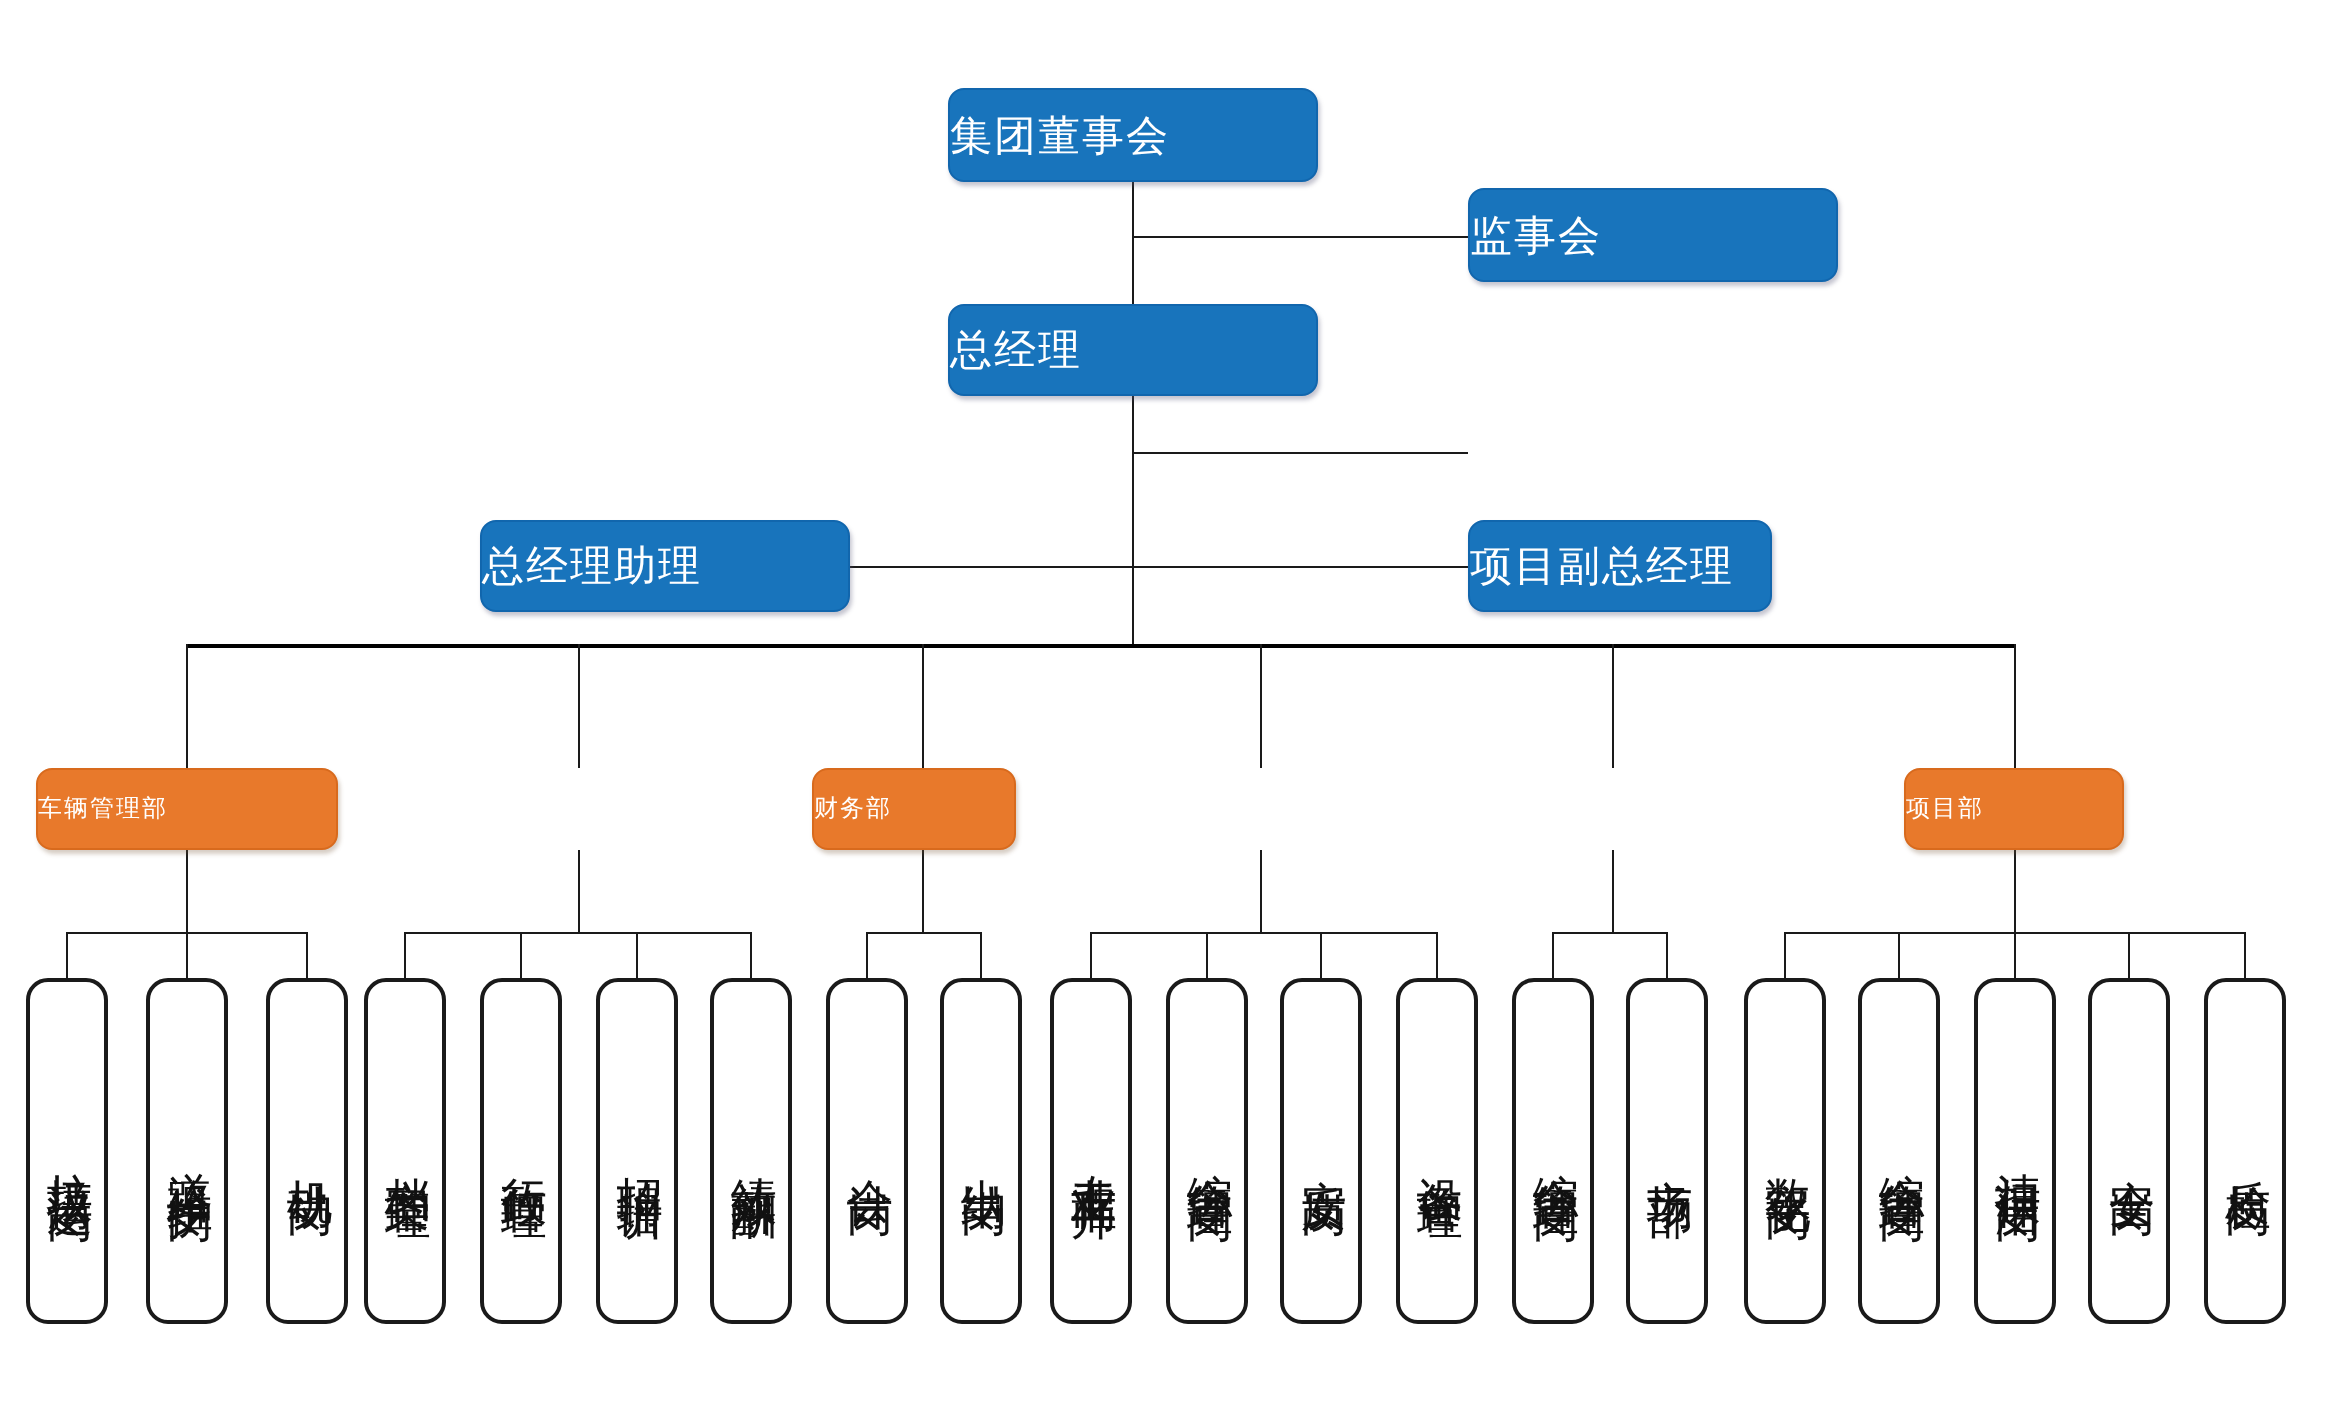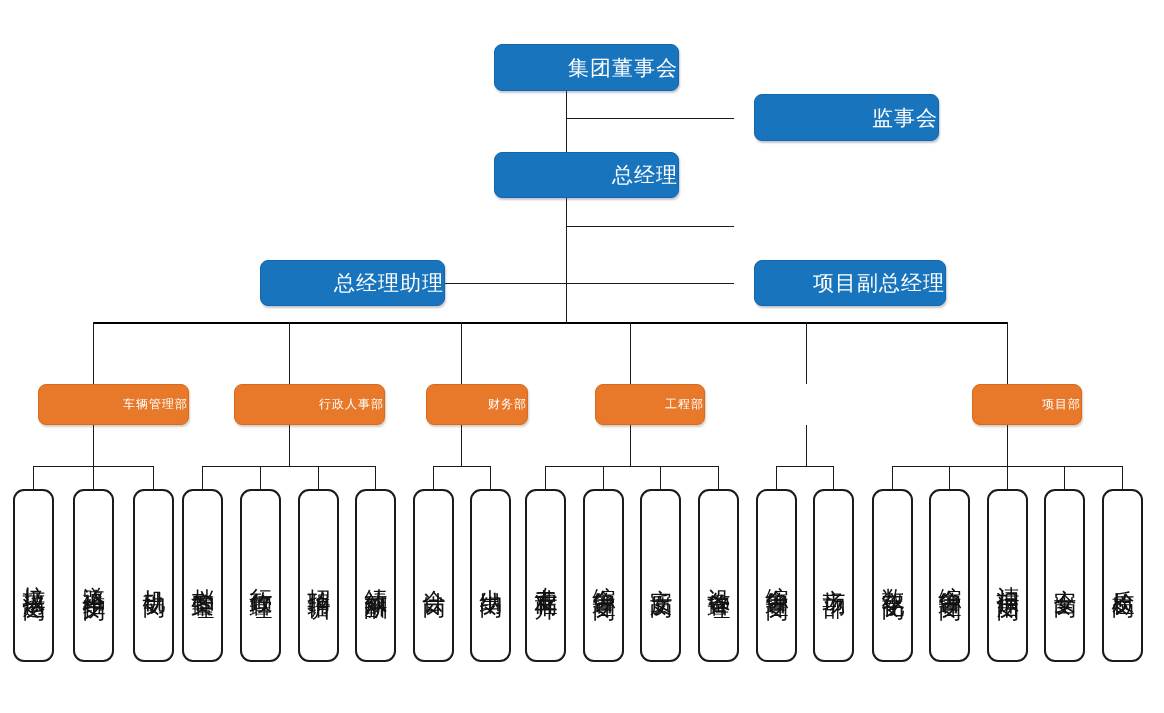--- a/index.html
+++ b/index.html
@@ -15,27 +15,26 @@
     background:#ffffff;
     overflow:hidden;
   }
 
   
   .node{
     position:absolute;
     box-sizing:border-box;
     display:flex;
     align-items:center;
-    justify-content:flex-end;
+    justify-content:flex-start;
     border-radius:8px;
     color:#ffffff;
     letter-spacing:1px;
     white-space:nowrap;
     z-index:5;
-    margin-left:20px;
   }
   .node.blue{
     background:#1874BC;
     border:1px solid #1166ad;
     box-shadow:1px 2px 2px rgba(90,90,120,.35);
     font-size:21px;
   }
   .node.orange{
     background:#E8792B;
     border:1px solid #d86a1d;
@@ -149,40 +148,34 @@
 
   <div class="node blue" style="left:734px; top:94px; width:185px; height:47px;">
     <span>监事会</span>
   </div>
 
   <div class="node blue" style="left:474px; top:152px; width:185px; height:46px;">
     <span>总经理</span>
   </div>
 
 
-  <div class="node blue" style="left:734px; top:260px; width:192px; height:46px;">
+  <div class="node blue" style="left:734px; top:260px; width:152px; height:46px;">
     <span>项目副总经理</span>
   </div>
 
   <div class="node blue" style="left:240px; top:260px; width:185px; height:46px;">
     <span>总经理助理</span>
   </div>
 
   <div class="node orange" style="left:18px; top:384px; width:151px; height:41px;">
     <span>车辆管理部</span>
   </div>
-  <div class="node orange" style="left:214px; top:384px; width:151px; height:41px;">
-    <span>行政人事部</span>
-  </div>
   <div class="node orange" style="left:406px; top:384px; width:102px; height:41px;">
     <span>财务部</span>
   </div>
-  <div class="node orange" style="left:575px; top:384px; width:110px; height:41px;">
-    <span>工程部</span>
-  </div>
   <div class="node orange" style="left:952px; top:384px; width:110px; height:41px;">
     <span>项目部</span>
   </div>
 
   <div class="leaf" style="left:13px;  top:489px; width:41px; height:173px;">
     <span class="vtext">垃圾清运岗</span>
     </div>
   <div class="leaf" style="left:73px;  top:489px; width:41px; height:173px;">
     <span class="vtext">道路维护岗</span>
     </div>

